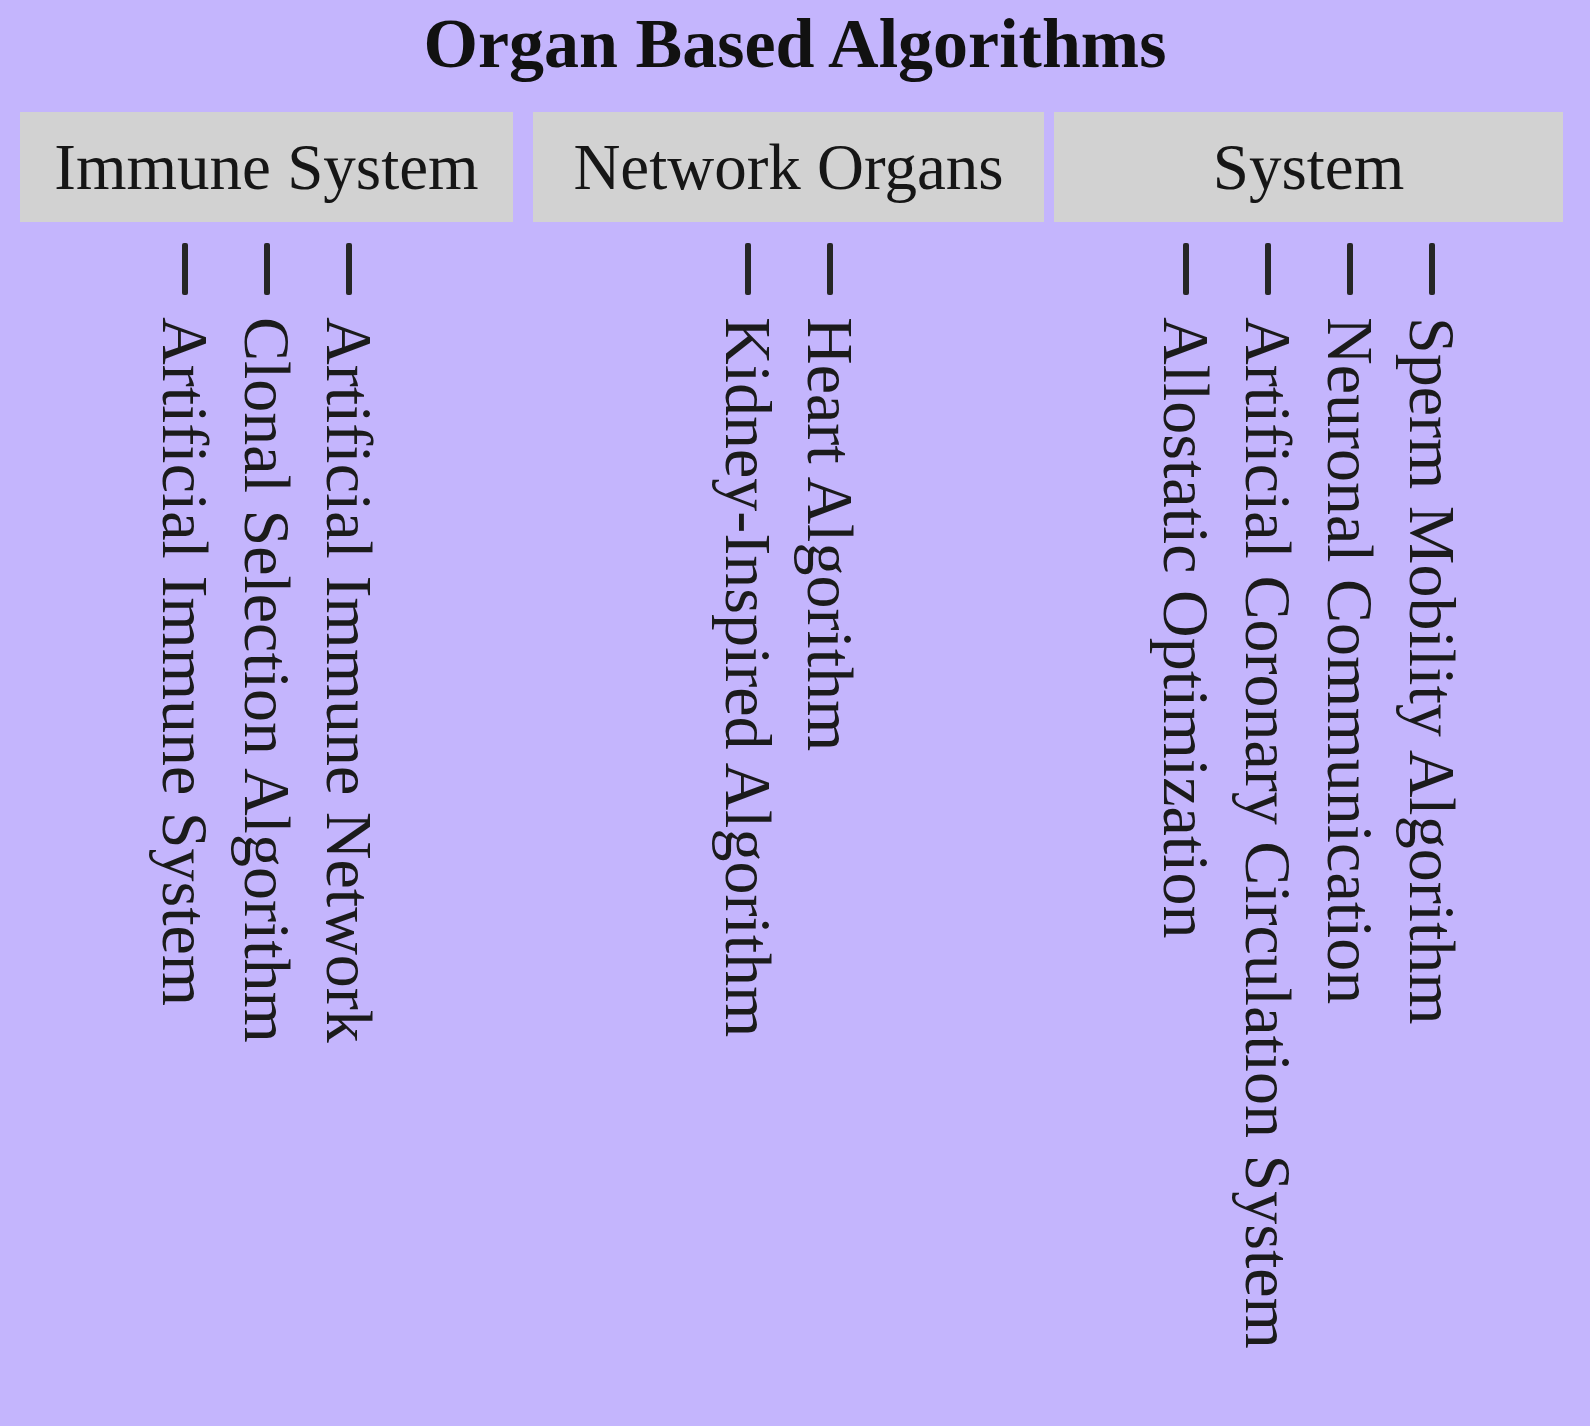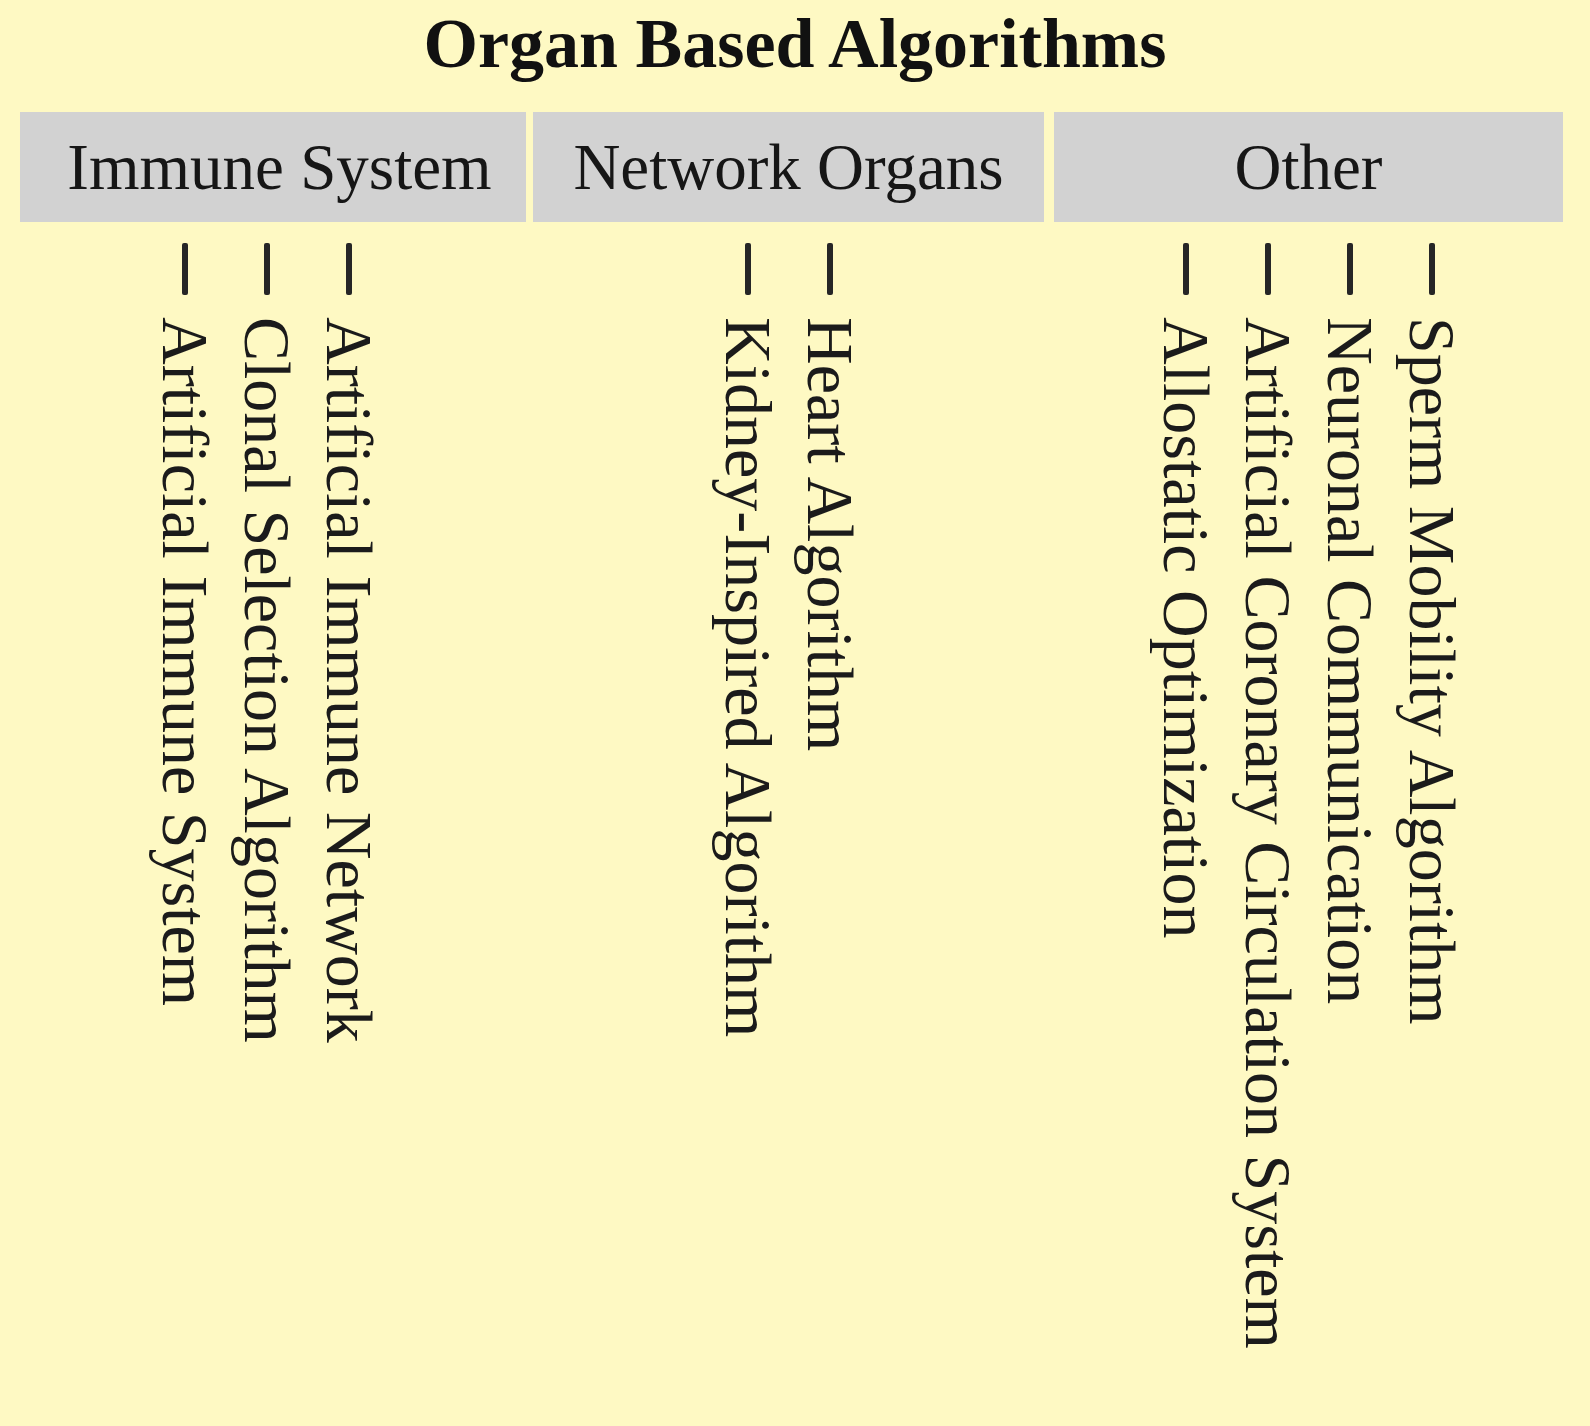--- a/index.html
+++ b/index.html
@@ -4,21 +4,21 @@
 <style>
   html, body {
     margin: 0;
     padding: 0;
     background: #ffffff;
   }
   .canvas {
     position: relative;
     width: 1590px;
     height: 1426px;
-    background: #fef9c3;
+    background: #c4b5fd;
     font-family: "Liberation Serif", "DejaVu Serif", serif;
     color: #161616;
     overflow: hidden;
   }
   .title {
     position: absolute;
     top: 4px;
     left: 0;
     width: 100%;
     margin: 0;
@@ -34,21 +34,21 @@
     background: #d2d2d2;
     display: flex;
     align-items: center;
     justify-content: center;
   }
   .box-label {
     font-size: 65px;
     color: #161616;
     white-space: nowrap;
   }
-  .box1 { left: 20px;   width: 493px; padding-left: 13px; }
+  .box1 { left: 20px;   width: 493px; }
   .box2 { left: 533px;  width: 511px; }
   .box3 { left: 1054px; width: 509px; }
   .group {
     position: absolute;
     top: 243px;
     display: flex;
     flex-direction: row;
     justify-content: center;
     align-items: flex-start;
     gap: 16px;
@@ -84,21 +84,21 @@
 
   <h1 class="title">Organ Based Algorithms</h1>
 
   <div class="box box1">
     <span class="box-label">Immune System</span>
   </div>
   <div class="box box2">
     <span class="box-label">Network Organs</span>
   </div>
   <div class="box box3">
-    <span class="box-label">Other</span>
+    <span class="box-label">System</span>
   </div>
 
   <div class="group group1">
     <div class="item">
       <div class="tick"></div>
       <div class="vtext">Artificial Immune System</div>
     </div>
     <div class="item">
       <div class="tick"></div>
       <div class="vtext">Clonal Selection Algorithm</div>

